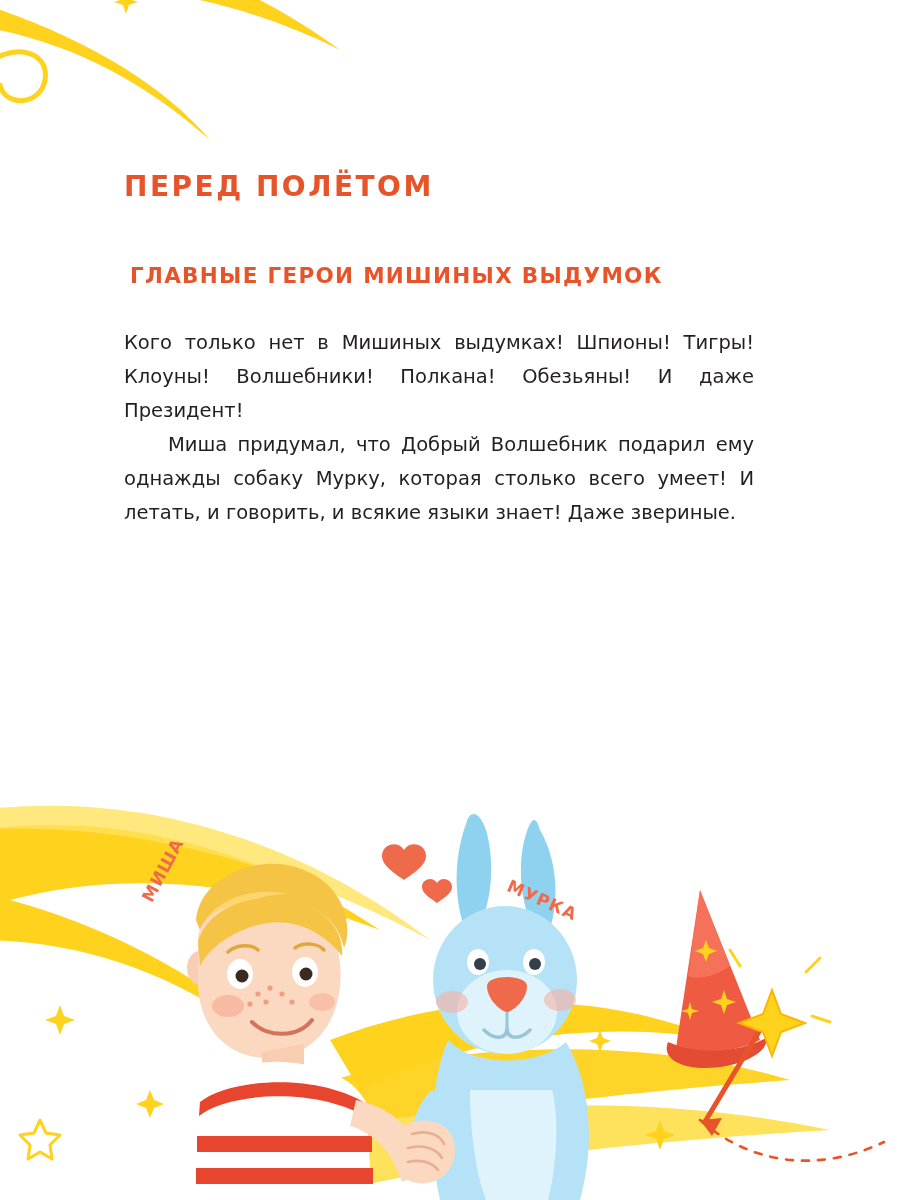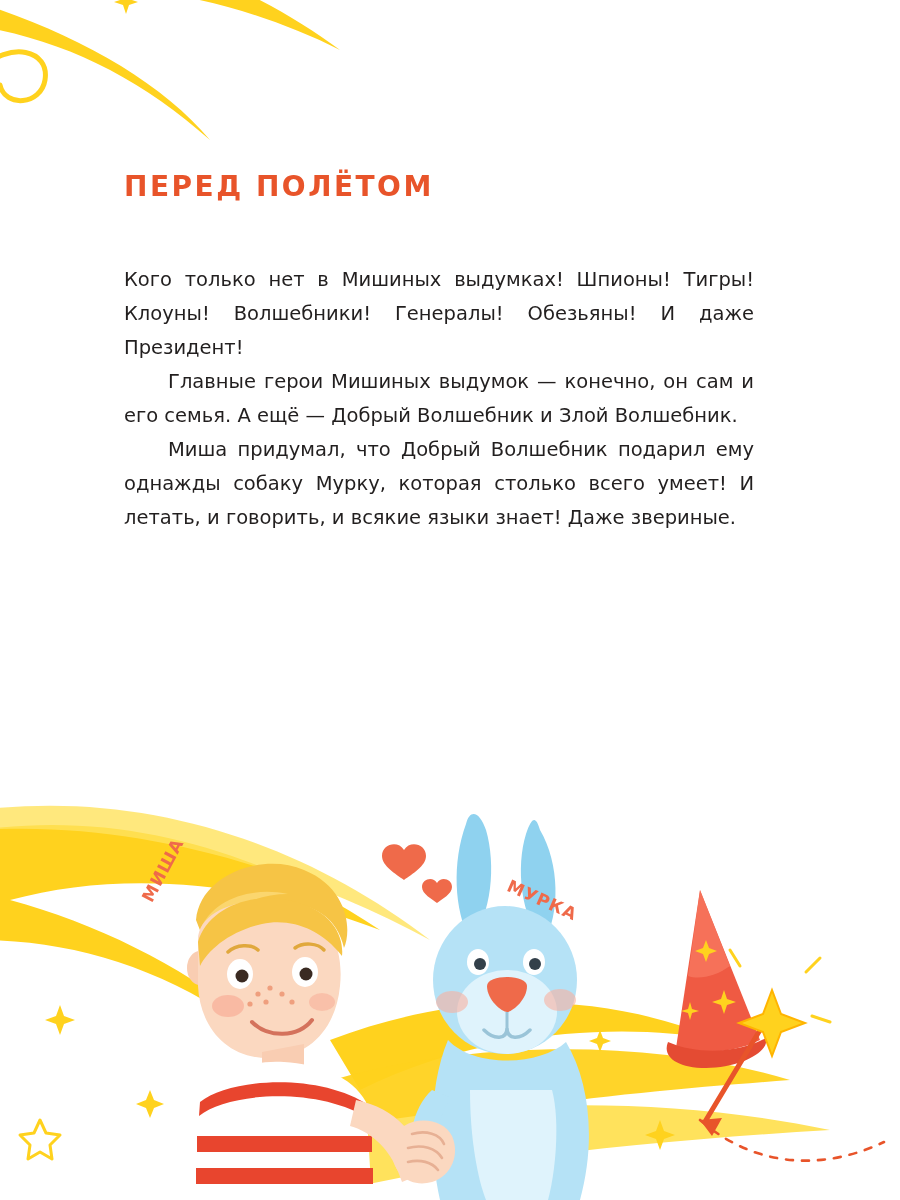--- a/index.html
+++ b/index.html
@@ -110,23 +110,23 @@
       <path d="M166,100 l3,9 9,3 -9,3 -3,9 -3,-9 -9,-3 9,-3 z"></path>
       <path d="M310,55 l3,8 8,3 -8,3 -3,8 -3,-8 -8,-3 8,-3 z"></path>
       <path d="M450,70 l3,9 9,3 -9,3 -3,9 -3,-9 -9,-3 9,-3 z"></path>
       <path d="M132,22 l2,7 7,2 -7,2 -2,7 -2,-7 -7,-2 7,-2 z"></path>
       <path d="M196,72 l2,6 6,2 -6,2 -2,6 -2,-6 -6,-2 6,-2 z"></path>
     </g>
   </svg>
 
   <div class="content">
     <h1 class="chapter-title">ПЕРЕД ПОЛЁТОМ</h1>
+    <h2 class="section-title">ГЛАВНЫЕ ГЕРОИ МИШИНЫХ ВЫДУМОК</h2>
     <div class="body-text">
-      <p>Кого только нет в Мишиных выдумках! Шпионы! Тигры! Клоуны! Волшебники! Генералы! Обезьяны! И даже Президент!</p>
-      <p class="indent">Главные герои Мишиных выдумок — конечно, он сам и его семья. А ещё — Добрый Волшебник и Злой Волшебник.</p>
+      <p>Кого только нет в Мишиных выдумках! Шпионы! Тигры! Клоуны! Волшебники! Полкана! Обезьяны! И даже Президент!</p>
       <p class="indent">Миша придумал, что Добрый Волшебник подарил ему однажды собаку Мурку, которая столько всего умеет! И летать, и говорить, и всякие языки знает! Даже звериные.</p>
     </div>
   </div>
 
   <div class="illus">
     <svg width="900" height="410" viewBox="0 0 900 410">
 
       <path d="M-20,40 C120,20 260,60 380,140 C250,90 120,80 10,110 C120,140 230,200 300,280 C200,190 90,150 -20,150 Z" fill="#ffd21e"></path>
       <path d="M-20,20 C140,0 300,50 430,150 C300,80 140,30 -20,40 Z" fill="#ffe25c" opacity="0.8"></path>
 

